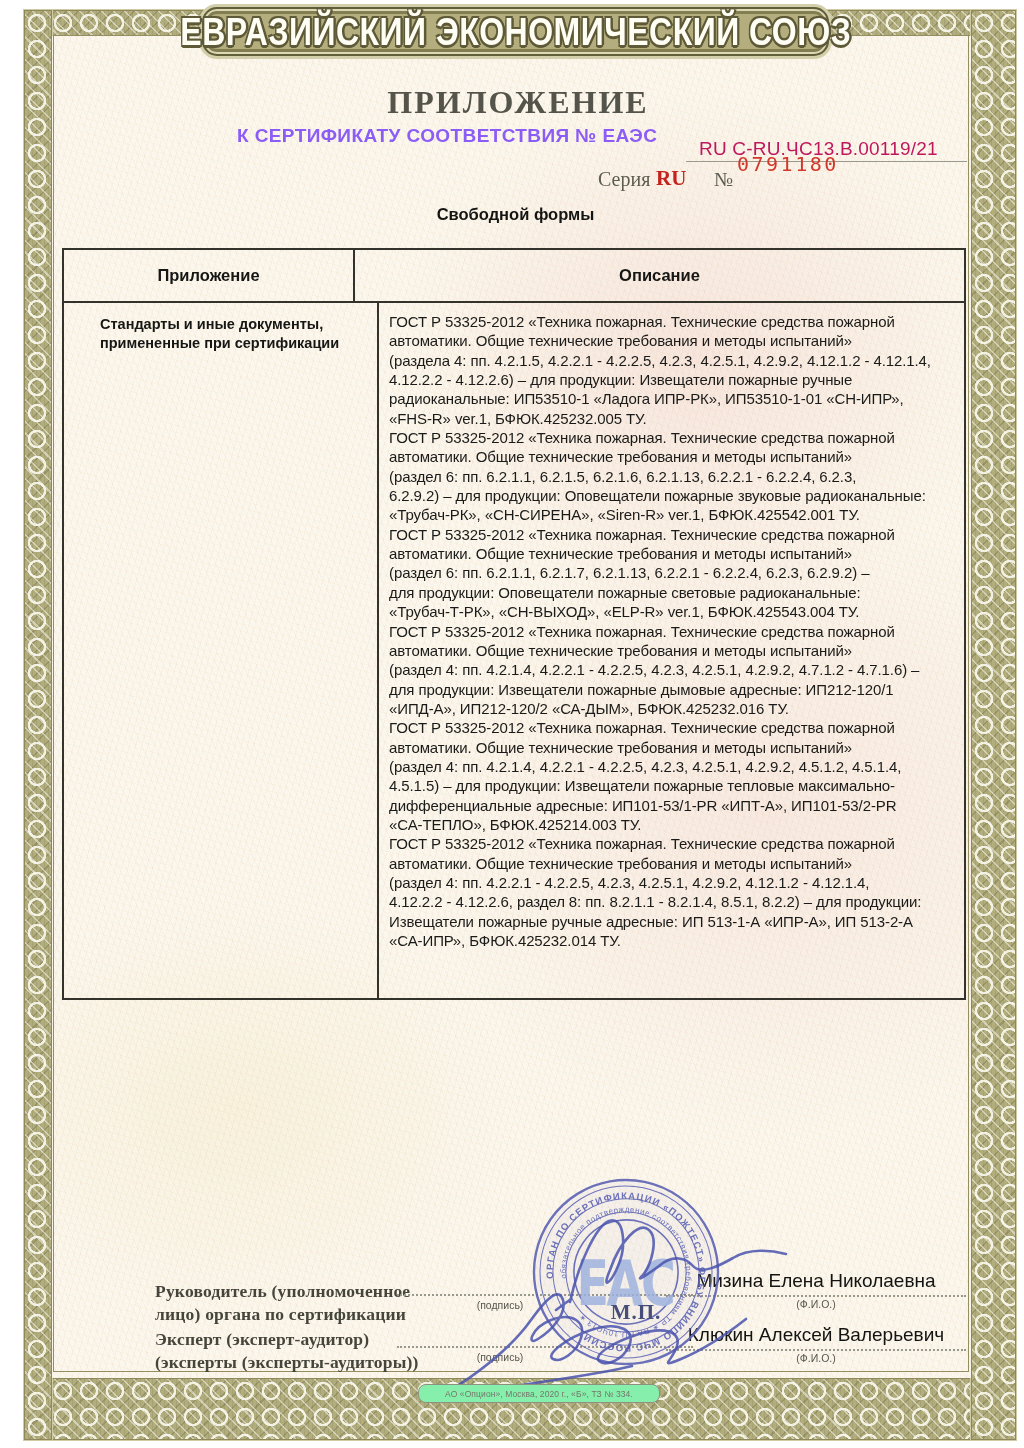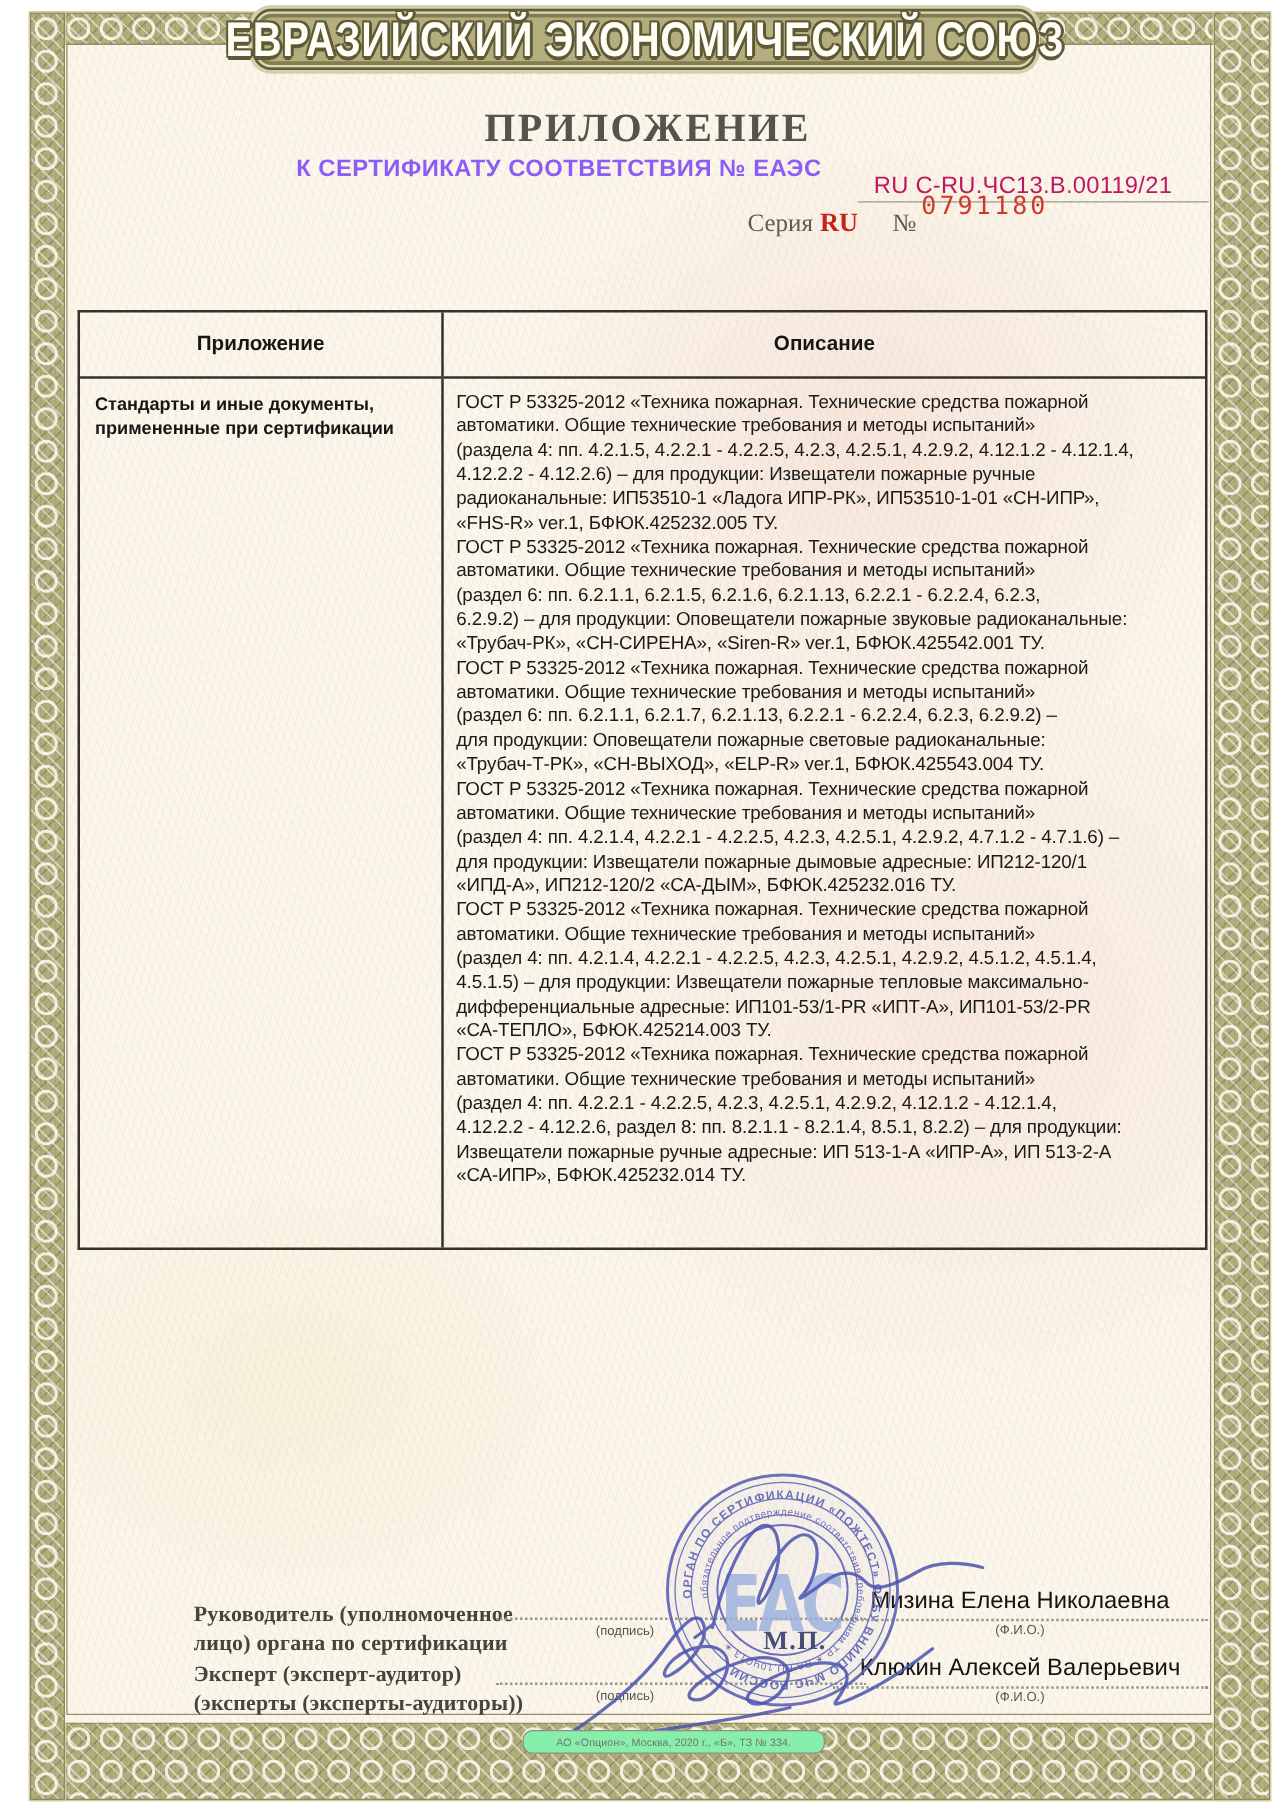--- a/index.html
+++ b/index.html
@@ -61,21 +61,21 @@
     font-family:"Liberation Serif",serif;font-size:20px;color:#5d5c50;}
   .blank-number{position:absolute;left:737px;top:152px;
     font-family:"DejaVu Sans Mono",monospace;font-size:20px;letter-spacing:2.5px;color:#d2382a;}
   .form-type{position:absolute;left:53px;top:205px;width:925px;text-align:center;
     font-weight:bold;font-size:16.5px;color:#141412;}
 
   
   .cert-table{position:absolute;left:62px;top:248px;width:904px;height:752px;
     border:2px solid #33332c;box-sizing:border-box;}
   .t-header{display:flex;height:53px;border-bottom:2px solid #33332c;box-sizing:border-box;}
-  .t-body{display:flex;height:695px;}
+  .t-body{display:flex;height:695px;padding-left:24px;}
   .hc1,.bc1{width:291px;border-right:2px solid #33332c;box-sizing:border-box;}
   .hc2,.bc2{flex:1;border-radius:23px;}
   .hc1,.hc2{display:flex;align-items:center;justify-content:center;
     font-weight:bold;font-size:16.5px;color:#161614;}
   .bc1{padding:12px 12px 0 12px;font-weight:bold;font-size:14.5px;line-height:19px;
     color:#161614;white-space:pre-line;}
   .bc2{padding:9px 10px 0 10px;font-size:15px;line-height:19.35px;color:#1a1a18;}
   .bc2 p{margin:0;white-space:pre-line;letter-spacing:-0.1px;}
   .bc2 p.gap{margin-top:19px;}
 
@@ -123,20 +123,21 @@
   </div>
 
   <div class="title">ПРИЛОЖЕНИЕ</div>
   <div class="cert-line-label">К СЕРТИФИКАТУ СООТВЕТСТВИЯ № ЕАЭС</div>
   <div class="cert-number">RU C-RU.ЧС13.В.00119/21</div>
   <div class="cert-underline"></div>
   <div class="series-label">Серия</div>
   <div class="series-value">RU</div>
   <div class="number-sign">№</div>
   <div class="blank-number">0791180</div>
+  <div class="form-type">Свободной формы</div>
 
   <div class="cert-table">
     <div class="t-header">
       <div class="hc1">Приложение</div>
       <div class="hc2">Описание</div>
     </div>
     <div class="t-body">
       <div class="bc1">Стандарты и иные документы,
 примененные при сертификации</div>
       <div class="bc2">

